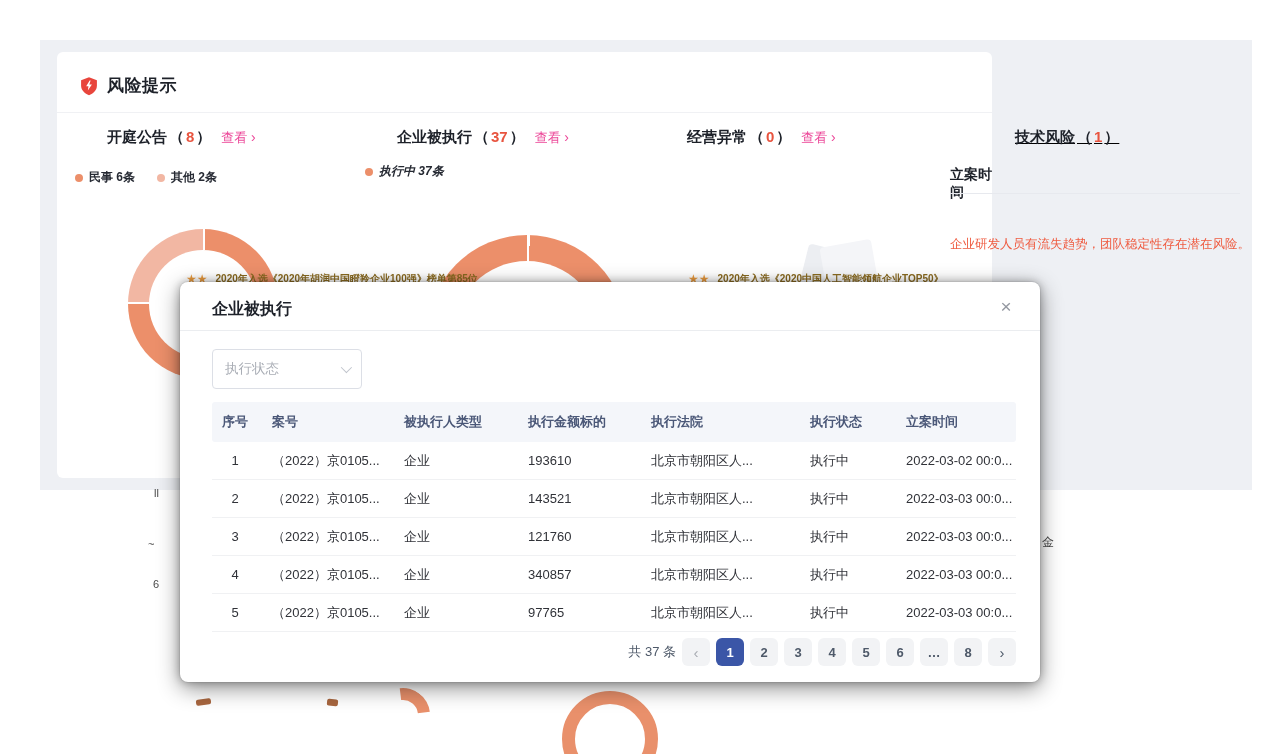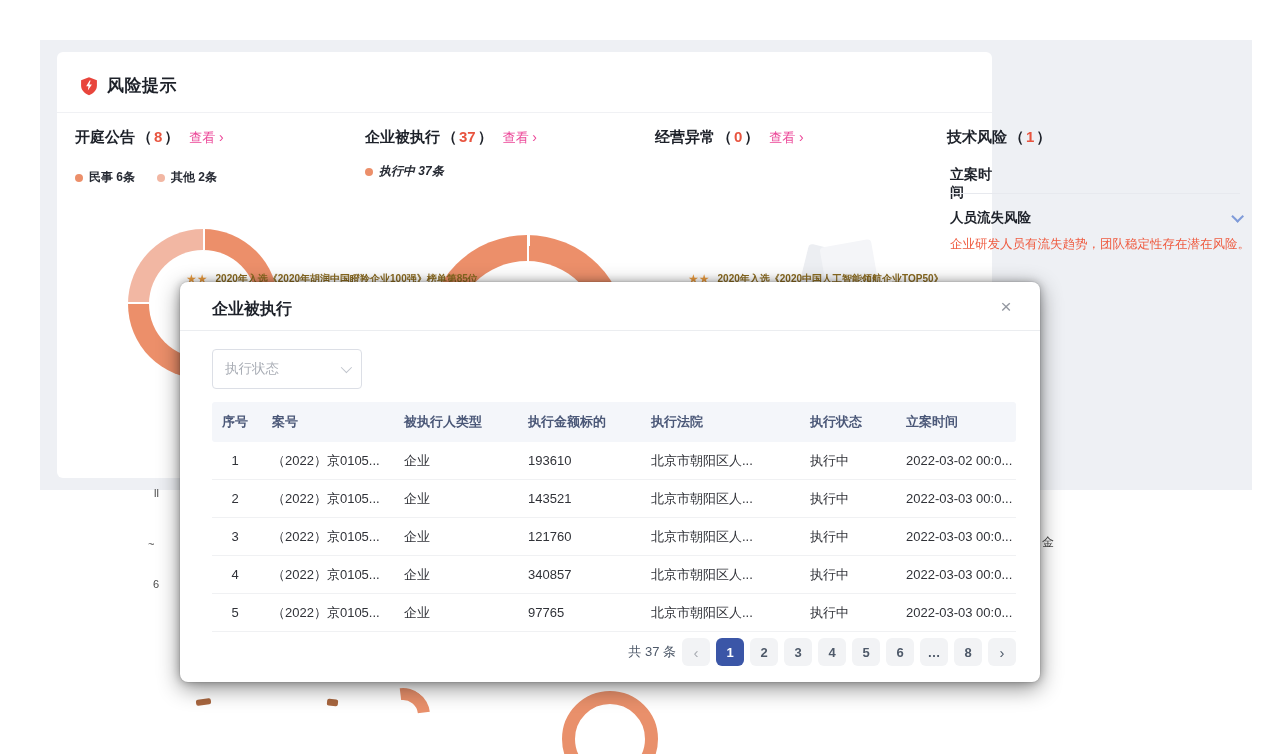--- a/index.html
+++ b/index.html
@@ -10,21 +10,21 @@
   
   .panel { position:absolute; left:40px; top:40px; width:1212px; height:450px; background:#eef0f4; }
   .card  { position:absolute; left:57px; top:52px; width:935px; height:426px; background:#fff; border-radius:6px; }
 
   .card-header { position:absolute; left:22px; top:22px; display:flex; align-items:center; gap:8px; }
   .card-title { font-size:17px; font-weight:700; color:#1d2129; letter-spacing:.5px; }
   .card-divider { position:absolute; left:0; top:60px; width:100%; height:1px; background:#f0f1f4; }
 
   
   .sec { position:absolute; top:76px; }
-  .sec-title-row { display:flex; align-items:baseline; gap:2px; white-space:nowrap; }
+  .sec-title-row { display:flex; align-items:baseline; gap:2px; white-space:nowrap;margin-left:32px; }
   .sec-title, .sec-paren { font-size:15px; font-weight:700; color:#1d2129; }
   .sec-count { font-size:15px; font-weight:700; color:#e8543f; }
   .view-link { margin-left:8px; font-size:13px; color:#ec4899; cursor:pointer; }
   .view-link .chev { font-size:14px; }
   .legend { position:absolute; display:flex; gap:22px; white-space:nowrap; }
   .legend-item { display:flex; align-items:center; gap:6px; font-size:12px; font-weight:600; color:#262a33; }
   .dot { width:8px; height:8px; border-radius:50%; background:#e98a67; }
 
   
   .donut { position:absolute; border-radius:50%; }
@@ -128,21 +128,21 @@
     </div>
     <div class="sec" style="left:598px;">
       <div class="sec-title-row">
         <span class="sec-title">经营异常</span>
         <span class="sec-paren">（</span>
         <span class="sec-count">0</span>
         <span class="sec-paren">）</span>
         <span class="view-link"><span>查看</span> <span class="chev">›</span></span>
       </div>
     </div>
-    <div class="sec" style="left:890px;">
+    <div class="sec" style="left:926px;text-decoration:underline;">
       <div class="sec-title-row">
         <span class="sec-title">技术风险</span>
         <span class="sec-paren">（</span>
         <span class="sec-count">1</span>
         <span class="sec-paren">）</span>
       </div>
     </div>
 
     <div class="legend" style="left:18px; top:117px;">
       <span class="legend-item">
@@ -168,24 +168,20 @@
       <div class="hole" style="width:148px; height:148px;"></div>
     </div>
 
     <div class="empty-box">
       <div class="face1"></div>
         <div class="face2"></div>
     </div>
 
     <div class="rule-tab">立案时间</div>
     <div class="rule-divider"></div>
-    <div class="risk-row">
-      <span class="risk-name">人员流失风险</span>
-      <span class="chev-down"></span>
-    </div>
     <div class="risk-desc">企业研发人员有流失趋势，团队稳定性存在潜在风险。</div>
   </div>
 
   <div class="awards">
     <span class="award" style="left:6px;">
       <span class="stars">★★</span>
       <span class="atext">2020年入选《2020年胡润中国瞪羚企业100强》榜单第85位</span>
     </span>
     <span class="award" style="left:508px;">
       <span class="stars">★★</span>

